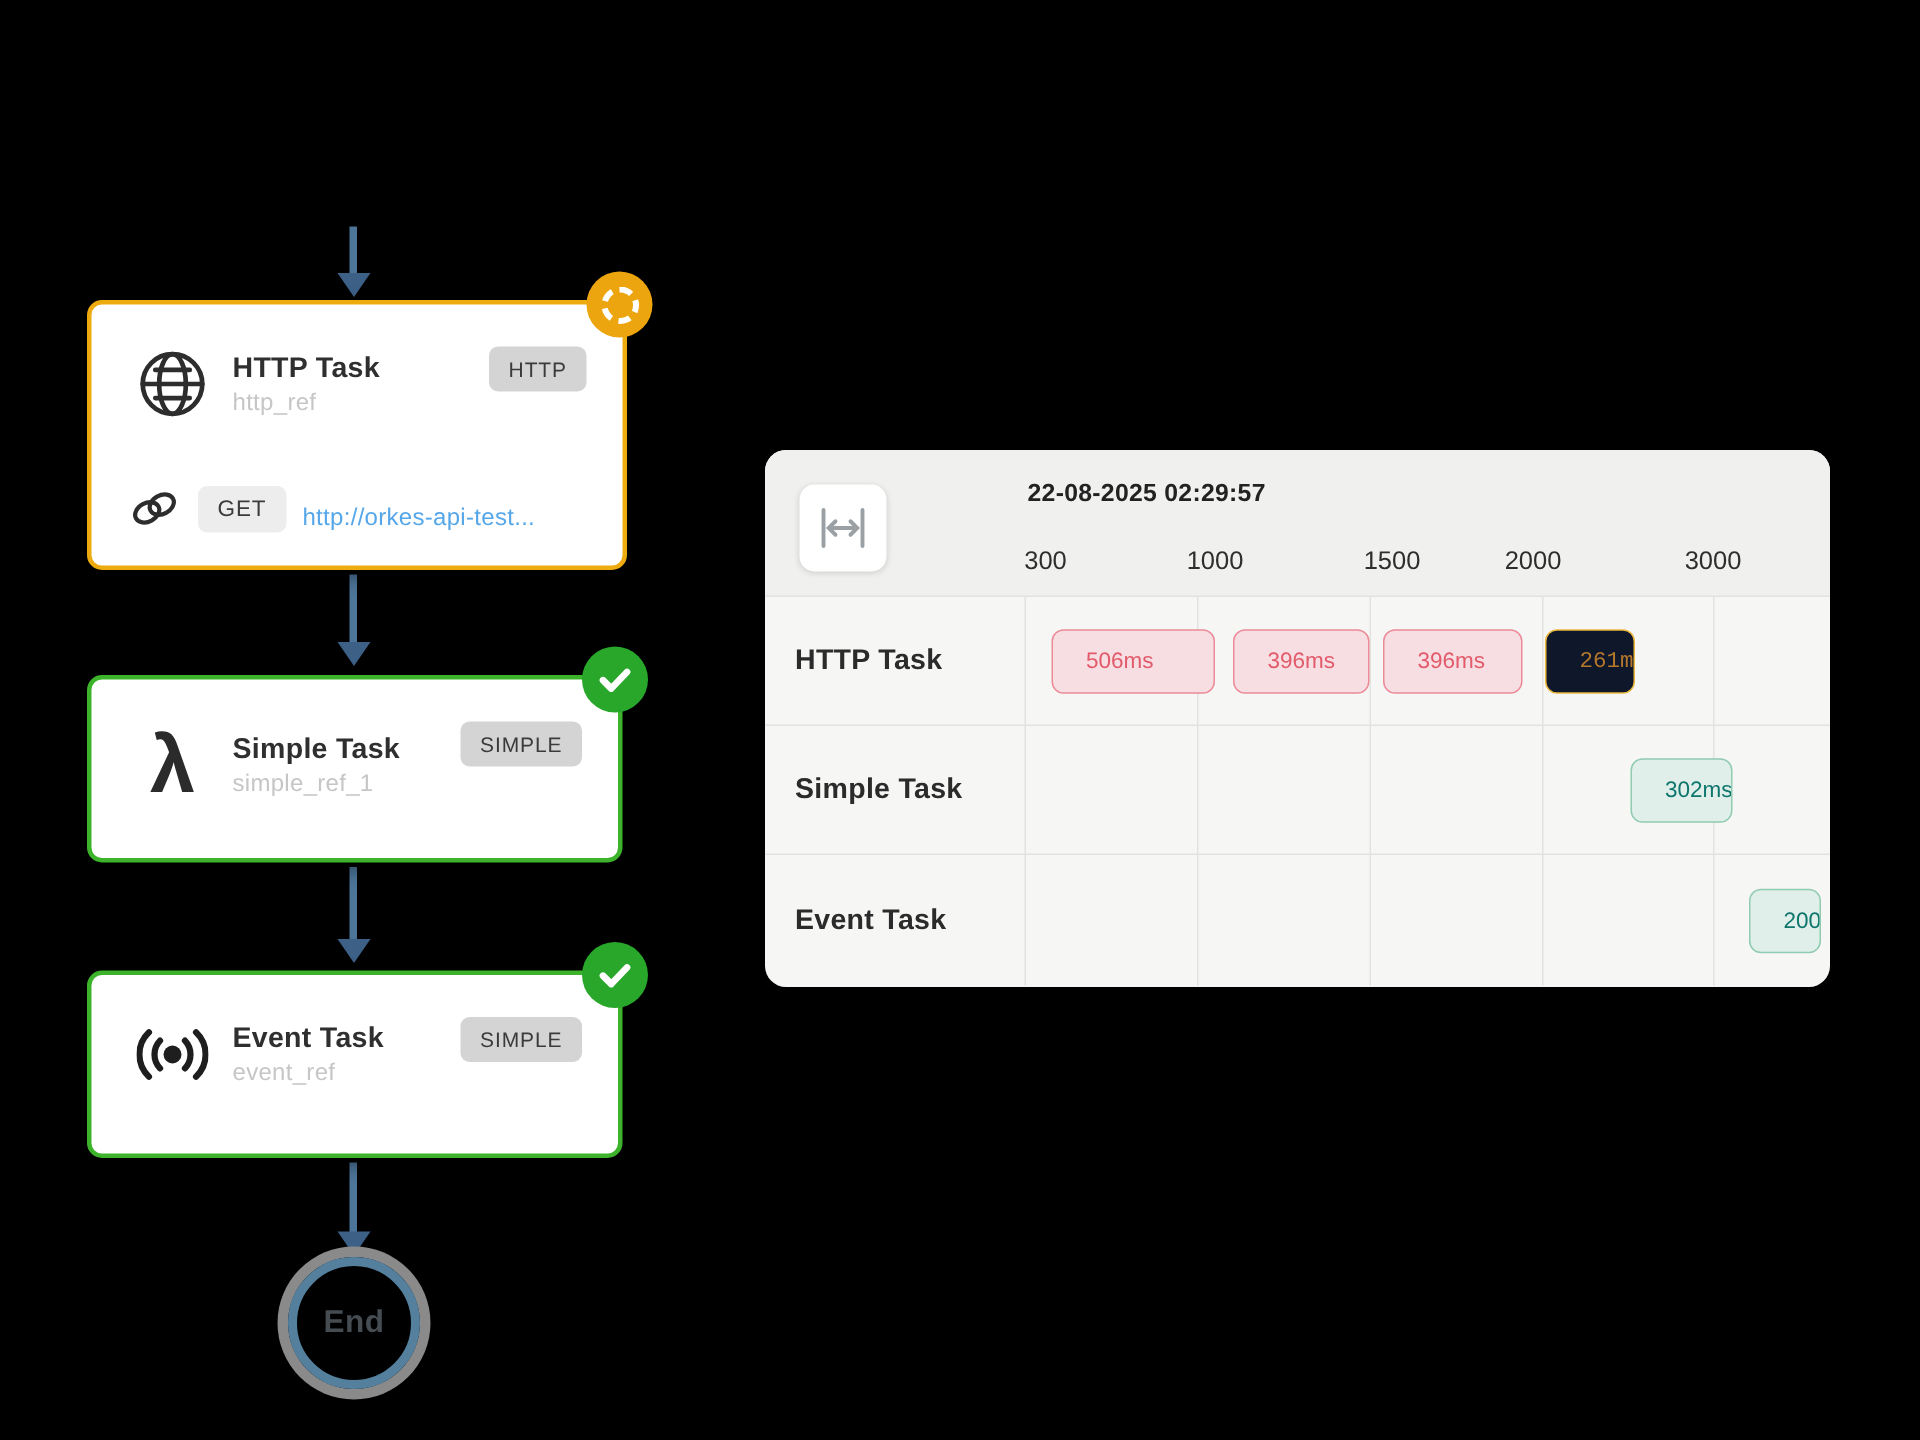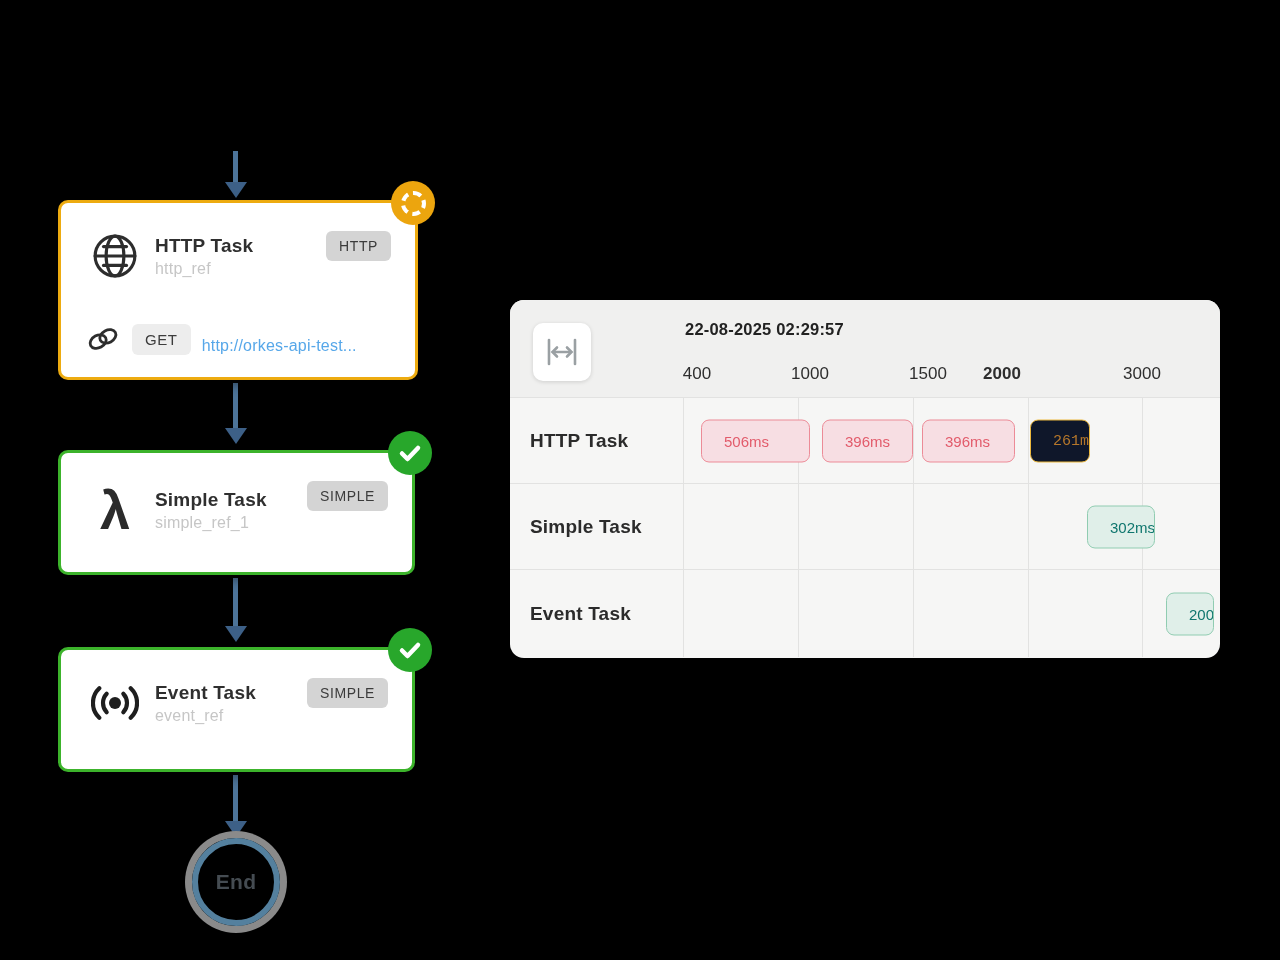--- a/index.html
+++ b/index.html
@@ -57,21 +57,21 @@
   .panel-header { position:relative; height:98px; background:#f0f0ef;
                   border-bottom:1px solid #e2e2e1; }
   .fit-button { position:absolute; left:23px; top:23px; width:58px; height:58px;
                 background:#fff; border-radius:10px; box-shadow:0 1px 4px rgba(0,0,0,.14);
                 display:flex; align-items:center; justify-content:center; cursor:pointer; }
   .timestamp { position:absolute; left:175px; top:20px; font-size:16.5px; font-weight:600;
                color:#222; letter-spacing:.2px; }
   .tick { position:absolute; top:64px; transform:translateX(-50%); font-size:17px;
           font-weight:500; color:#2e2e2e; }
   .tick:nth-child(1){ left:187px; } .tick:nth-child(2){ left:300px; }
-  .tick:nth-child(3){ left:418px; } .tick:nth-child(4){ left:492px;font-weight:bold; }
+  .tick:nth-child(3){ left:418px; } .tick:nth-child(4){ left:512px; }
   .tick:nth-child(5){ left:632px; }
 
   .rows { position:relative; height:259px; }
   .gridline { position:absolute; top:0; bottom:0; width:1px; background:#e2e2e1; }
   .gridline:nth-of-type(1){ left:173px; } .gridline:nth-of-type(2){ left:288px; }
   .gridline:nth-of-type(3){ left:403px; } .gridline:nth-of-type(4){ left:518px; }
   .gridline:nth-of-type(5){ left:632px; }
 
   .t-row { position:relative; height:86px; border-bottom:1px solid #e2e2e1; }
   .t-row:last-child { border-bottom:none; height:87px; }
@@ -197,21 +197,21 @@
         <svg width="34" height="28" viewBox="0 0 34 28" fill="none" stroke="#9aa0a3" stroke-width="2.6" stroke-linecap="round">
           <line x1="4" y1="2" x2="4" y2="26"></line>
           <line x1="30" y1="2" x2="30" y2="26"></line>
           <line x1="8" y1="14" x2="26" y2="14"></line>
           <polyline points="12,9.5 7.5,14 12,18.5"></polyline>
           <polyline points="22,9.5 26.5,14 22,18.5"></polyline>
         </svg>
       </div>
       <div class="timestamp">22-08-2025 02:29:57</div>
       <div>
-        <span class="tick">400</span>
+        <span class="tick">300</span>
         <span class="tick">1000</span>
         <span class="tick">1500</span>
         <span class="tick">2000</span>
         <span class="tick">3000</span>
       </div>
     </div>
     <div class="rows">
       <div class="gridline"></div>
       <div class="gridline"></div>
       <div class="gridline"></div>

